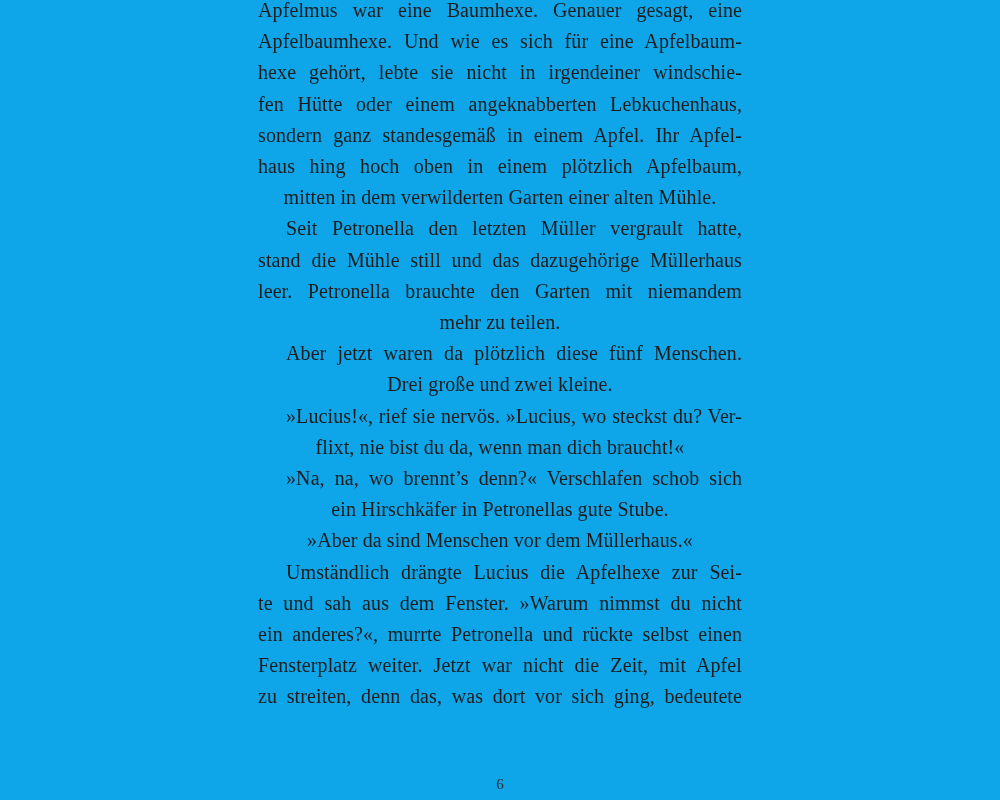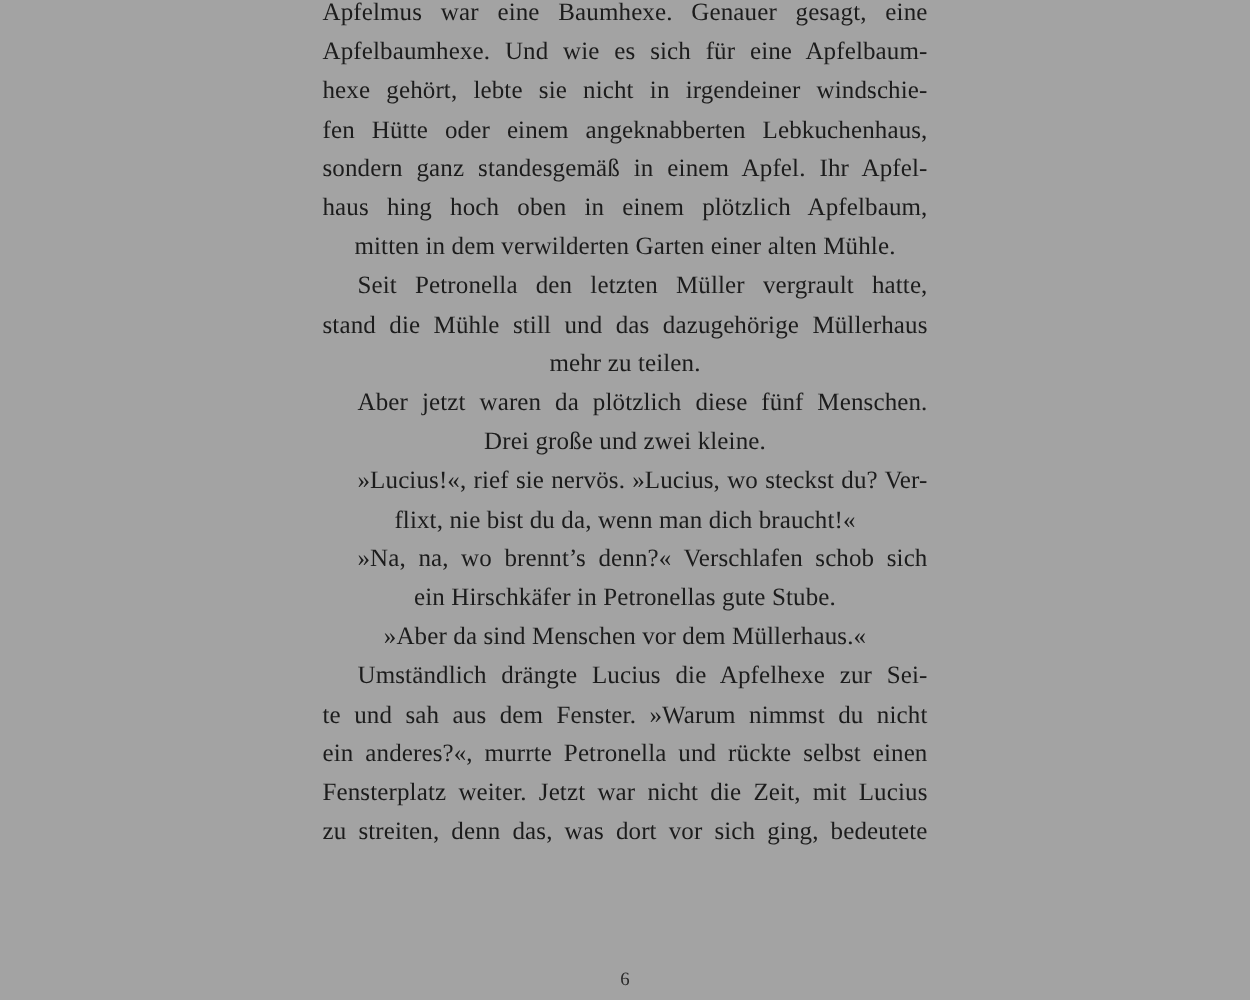--- a/index.html
+++ b/index.html
@@ -14,21 +14,21 @@
     overflow: hidden;
     font-family: "Liberation Serif", "DejaVu Serif", serif;
     color: #1c1c1c;
   }
   .book-page {
     position: absolute;
     left: 0;
     top: 0;
     width: 1000px;
     height: 800px;
-    background: #a3a3a3;
+    background: #0ea5e9;
   }
   .text-block {
     position: absolute;
     left: 258px;
     top: -5px;
     width: 484px;
     font-size: 20px;
     line-height: 31.2px;
     letter-spacing: 0.1px;
   }
@@ -60,28 +60,29 @@
   <div class="text-block">
       <div class="line just">Apfelmus war eine Baumhexe. Genauer gesagt, eine</div>
       <div class="line just">Apfelbaumhexe. Und wie es sich für eine Apfelbaum-</div>
       <div class="line just">hexe gehört, lebte sie nicht in irgendeiner windschie-</div>
       <div class="line just">fen Hütte oder einem angeknabberten Lebkuchenhaus,</div>
       <div class="line just">sondern ganz standesgemäß in einem Apfel. Ihr Apfel-</div>
       <div class="line just">haus hing hoch oben in einem plötzlich Apfelbaum,</div>
       <div class="line">mitten in dem verwilderten Garten einer alten Mühle.</div>
       <div class="line indent just">Seit Petronella den letzten Müller vergrault hatte,</div>
       <div class="line just">stand die Mühle still und das dazugehörige Müllerhaus</div>
+      <div class="line just">leer. Petronella brauchte den Garten mit niemandem</div>
       <div class="line">mehr zu teilen.</div>
       <div class="line indent just">Aber jetzt waren da plötzlich diese fünf Menschen.</div>
       <div class="line">Drei große und zwei kleine.</div>
       <div class="line indent just">»Lucius!«, rief sie nervös. »Lucius, wo steckst du? Ver-</div>
       <div class="line">flixt, nie bist du da, wenn man dich braucht!«</div>
       <div class="line indent just">»Na, na, wo brennt’s denn?« Verschlafen schob sich</div>
       <div class="line">ein Hirschkäfer in Petronellas gute Stube.</div>
       <div class="line">»Aber da sind Menschen vor dem Müllerhaus.«</div>
       <div class="line indent just">Umständlich drängte Lucius die Apfelhexe zur Sei-</div>
       <div class="line just">te und sah aus dem Fenster. »Warum nimmst du nicht</div>
       <div class="line just">ein anderes?«, murrte Petronella und rückte selbst einen</div>
-      <div class="line just">Fensterplatz weiter. Jetzt war nicht die Zeit, mit Lucius</div>
+      <div class="line just">Fensterplatz weiter. Jetzt war nicht die Zeit, mit Apfel</div>
       <div class="line just">zu streiten, denn das, was dort vor sich ging, bedeutete</div>
     </div>
   <div class="page-number">6</div>
 </div>
 
 </body></html>

